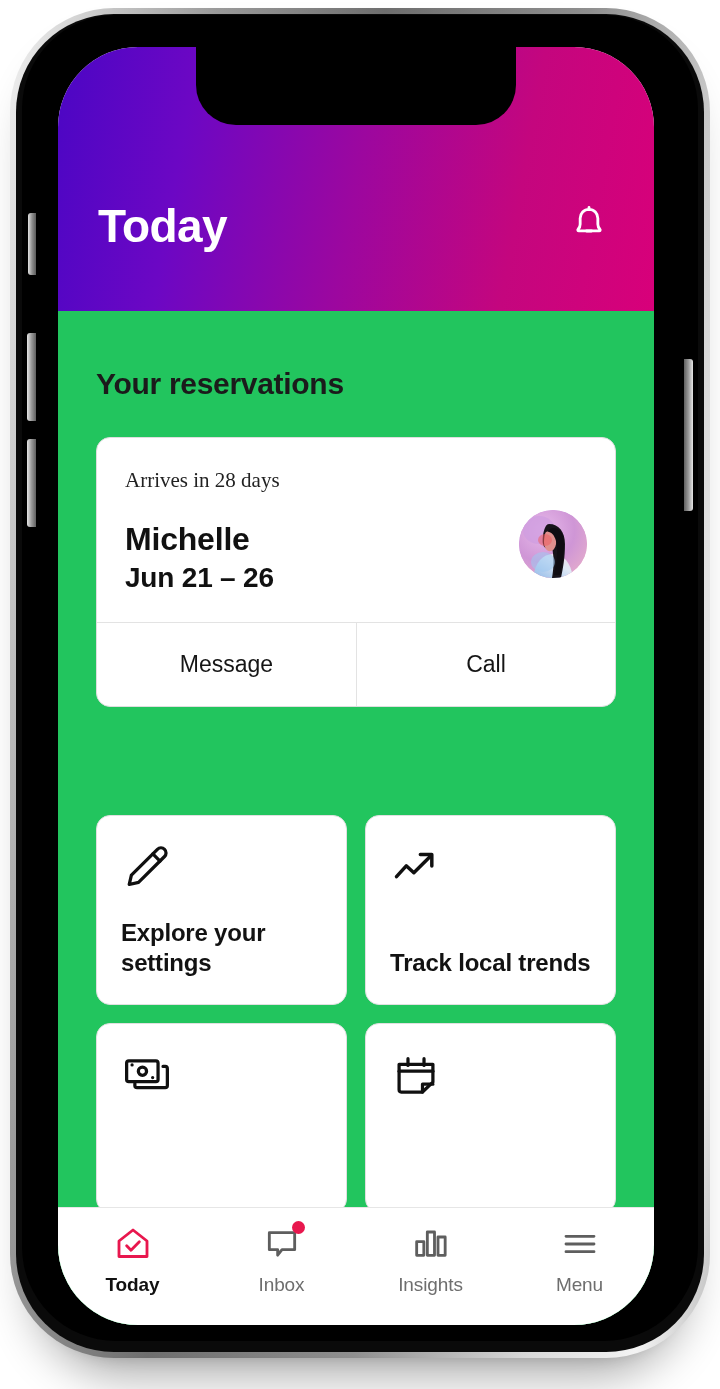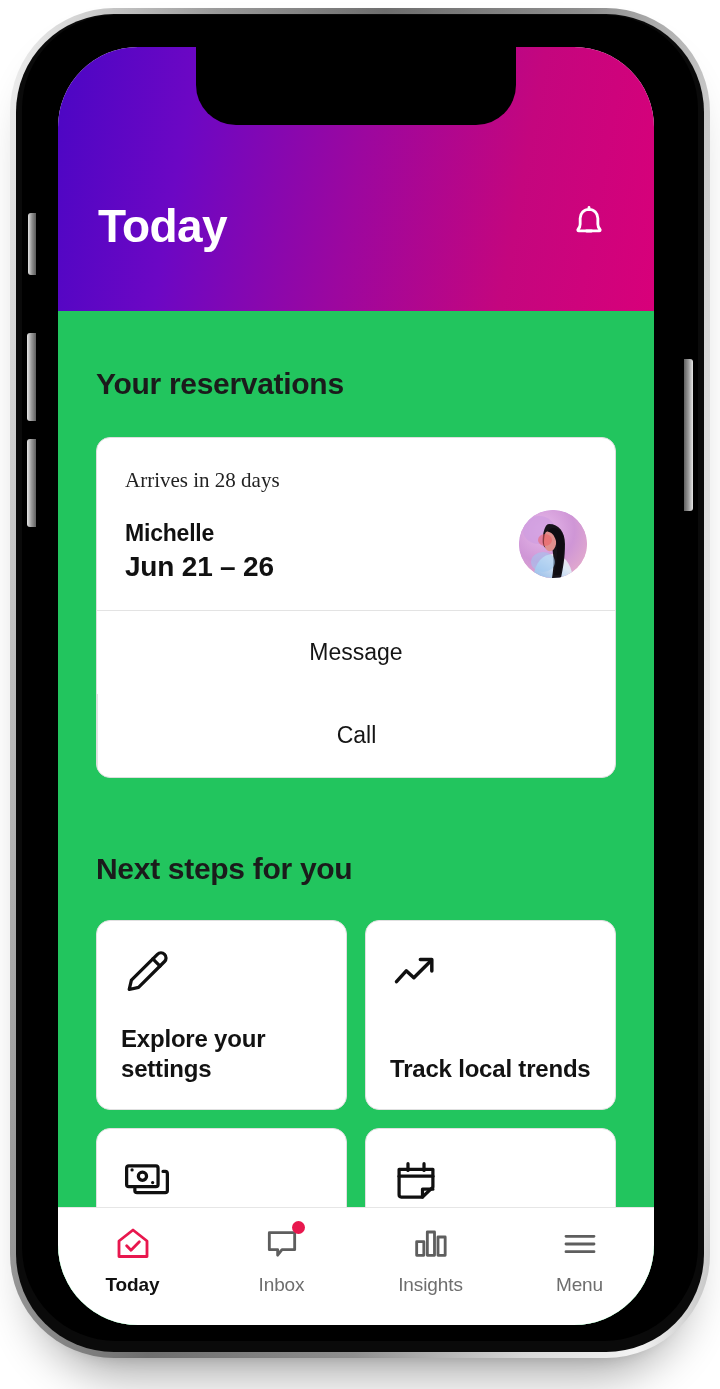--- a/index.html
+++ b/index.html
@@ -79,28 +79,28 @@
   .sec-reservations{ padding-top:56px; }
   .sec-next{ padding-top:74px; }
 
   
   .res-card{
     margin-top:36px; border:1px solid #dedede; border-radius:14px; background:#fff; overflow:hidden;
   }
   .res-top{ padding:30px 28px 26px 28px; display:flex; align-items:flex-start; }
   .res-textcol{ flex:1 1 auto; }
   .res-eyebrow{ font-size:21px; color:#222; line-height:1.2;font-family:Liberation Serif, serif; }
-  .res-name{ margin-top:26px; font-size:23px; font-weight:600; color:#111; line-height:1.28; letter-spacing:-.2px; }
+  .res-name{ margin-top:26px; font-size:32px; font-weight:600; color:#111; line-height:1.28; letter-spacing:-.2px; }
   .res-dates{ font-size:28px; font-weight:600; color:#111; line-height:1.28; letter-spacing:-.2px; }
   .avatar{
     flex:0 0 auto; width:68px; height:68px; border-radius:50%;
     margin-top:42px; overflow:hidden; position:relative;
     background:linear-gradient(150deg,#d9a8e8 0%,#c98fd8 35%,#e0a3c8 68%,#efc4d8 100%);
   }
-  .res-actions{ display:flex; border-top:1px solid #e3e3e3;flex-direction:column; }
+  .res-actions{ display:flex; border-top:1px solid #e3e3e3; }
   .res-btn{
     flex:1 1 50%; text-align:center; padding:28px 0; font-size:23px; color:#151515; font-weight:400;
   }
   .res-btn + .res-btn{ border-left:1px solid #e3e3e3; }
 
   
   .steps-grid{
     margin-top:34px; display:grid; grid-template-columns:1fr 1fr; gap:18px;
   }
   .step-card{
@@ -200,21 +200,20 @@
               </div>
             </div>
             <div class="res-actions">
               <div class="res-btn">Message</div>
               <div class="res-btn">Call</div>
             </div>
           </div>
         </div>
 
         <div class="sec-next">
-          <div class="section-title">Next steps for you</div>
 
           <div class="steps-grid">
 
             <div class="step-card">
               <div class="step-icon">
                 <svg width="52" height="52" viewBox="0 0 24 24" fill="none" stroke="#101010" stroke-width="1.5" stroke-linejoin="round" stroke-linecap="round">
                   <path d="M16.8 3.4a2.3 2.3 0 0 1 3.3 3.3L8.1 18.6l-4.3 1 1-4.3z"></path>
                   <path d="M14.7 5.5l3.3 3.3"></path>
                 </svg>
               </div>

